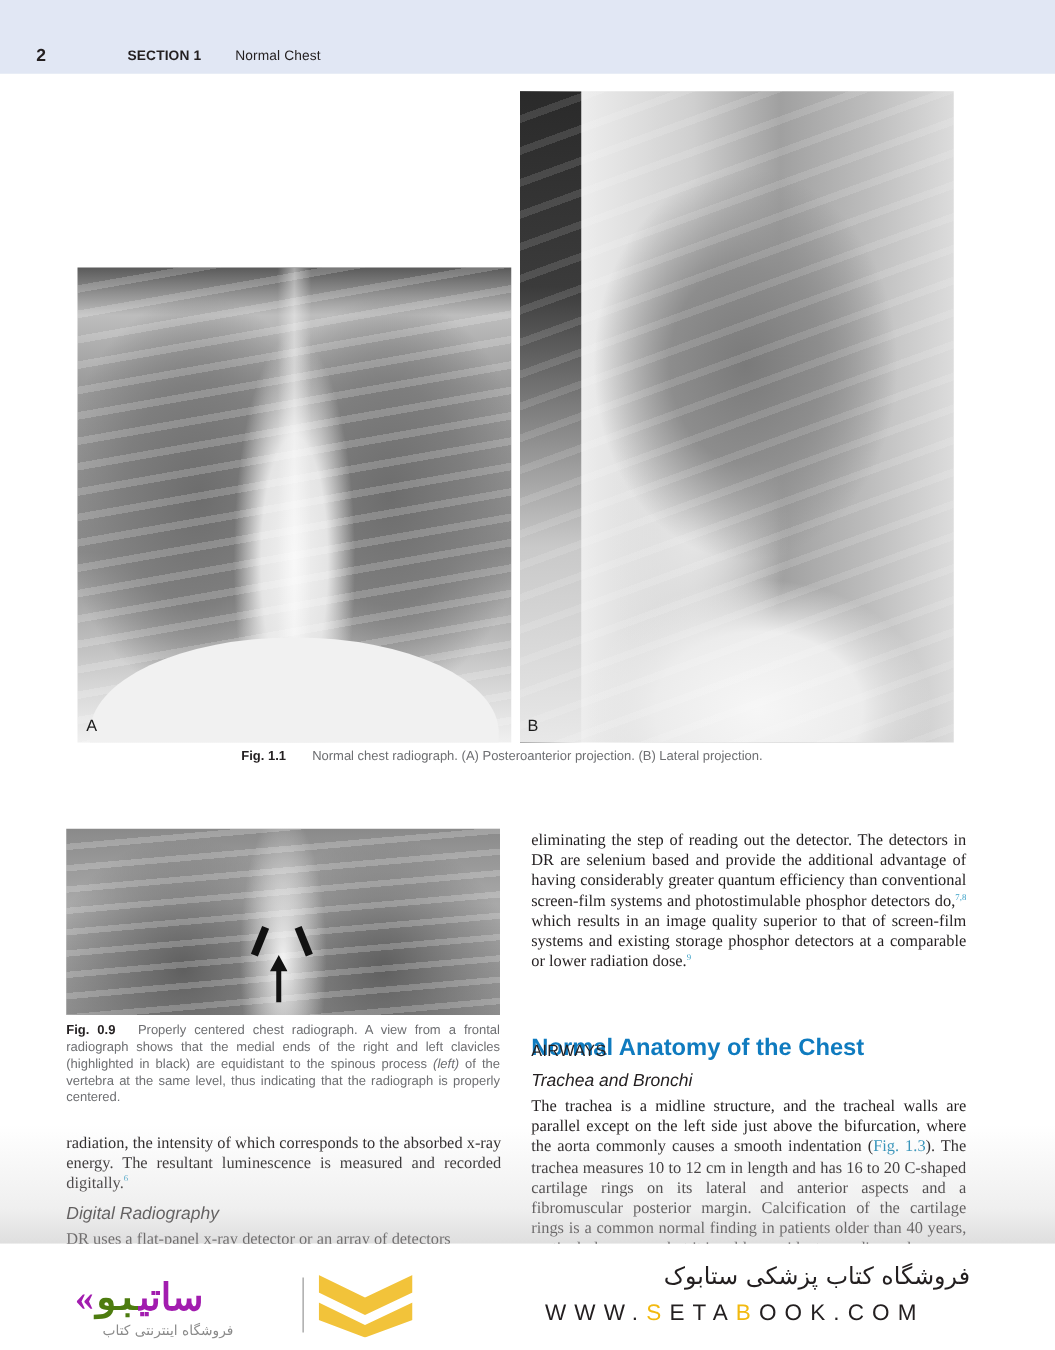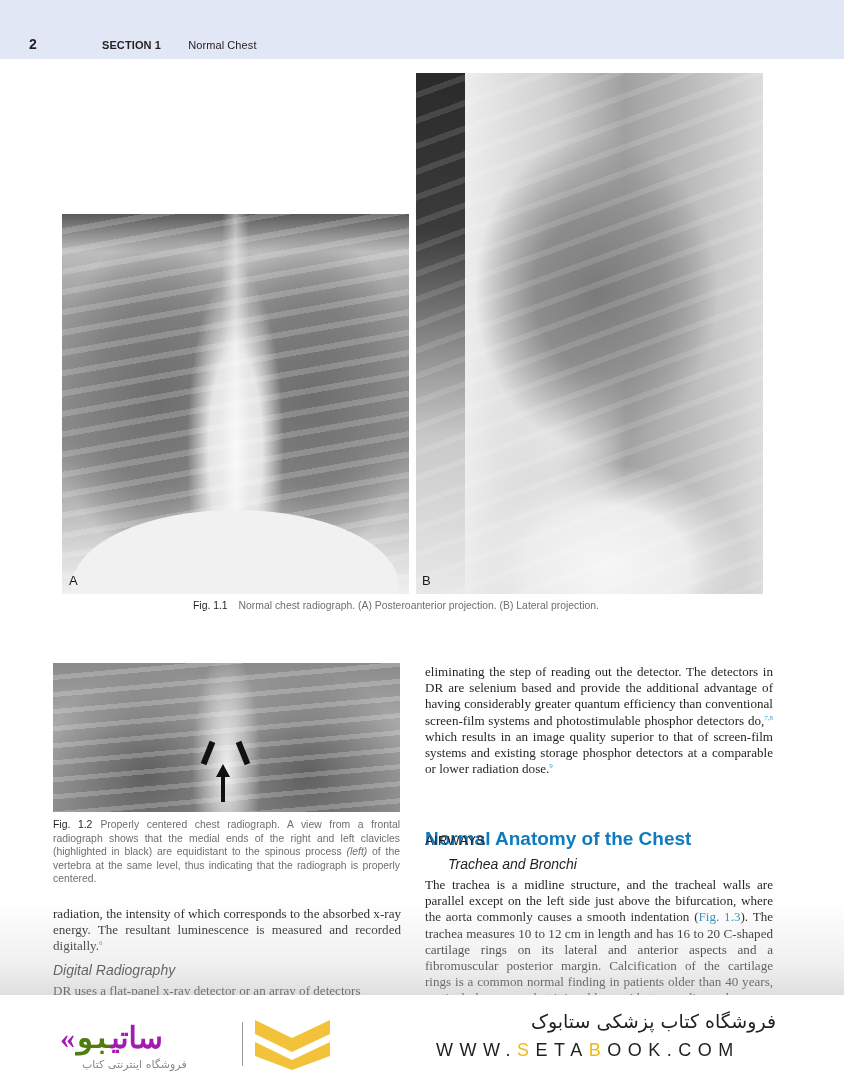--- a/index.html
+++ b/index.html
@@ -37,21 +37,21 @@
   .xray-b .ribs { position: absolute; inset: 0;
     background: repeating-linear-gradient(160deg, rgba(255,255,255,0) 0 18px, rgba(255,255,255,0.12) 18px 24px); }
   .xray-b .darkcorner { position: absolute; left: 0; top: 0; width: 14%; height: 100%;
     background: linear-gradient(180deg, #2a2a2a 0%, #3b3b3b 30%, #c9c9c9 70%, #e8e8e8 100%); }
 
   .panel-label { position: absolute; font-family: "Liberation Sans", sans-serif; font-size: 13px; color: #1a1a1a; }
   .label-a { left: 69px; top: 573px; }
   .label-b { left: 422px; top: 573px; }
 
   .fig11-caption { position: absolute; left: 193px; top: 600px; font-family: "Liberation Sans", sans-serif; font-size: 10.4px; color: #6d6e71; white-space: nowrap; }
-  .fig-num { font-weight: normal; color: #231f20; margin-right: 8px; }
+  .fig-num { font-weight: bold; color: #231f20; margin-right: 18px; }
 
   .xray-c { left: 53px; top: 663px; width: 347px; height: 149px;
     background:
       radial-gradient(ellipse 10% 80% at 50% 70%, #f0f0f0 0%, rgba(230,230,230,0) 100%),
       radial-gradient(ellipse 30% 70% at 27% 75%, #5f5f5f 0%, rgba(110,110,110,0) 100%),
       radial-gradient(ellipse 30% 70% at 73% 75%, #5f5f5f 0%, rgba(110,110,110,0) 100%),
       linear-gradient(180deg, #8a8a8a 0%, #a9a9a9 40%, #8f8f8f 100%);
   }
   .xray-c .ribs { position: absolute; inset: 0;
     background: repeating-linear-gradient(175deg, rgba(255,255,255,0) 0 12px, rgba(255,255,255,0.2) 12px 17px); }
@@ -67,21 +67,21 @@
   .col-left { left: 53px; width: 348px; }
   .col-right { left: 425px; width: 348px; }
   .p-left-1 { top: 906px; }
   .p-right-1 { top: 664px; }
   .p-right-2 { top: 877px; }
   .ref { color: #3aa0c7; font-size: 7px; vertical-align: super; line-height: 0; }
   .figref { color: #2b8fb8; }
 
   .h3-italic { position: absolute; font-family: "Liberation Sans", sans-serif; font-style: italic; font-size: 14px; color: #231f20; }
   .h-digital { left: 53px; top: 962px; }
-  .h-trachea { left: 448px; top: 856px; }
+  .h-trachea { left: 425px; top: 856px; }
   .p-left-2 { top: 983px; }
 
   .h1-section { position: absolute; left: 425px; top: 828px; font-family: "Liberation Sans", sans-serif; font-weight: bold; font-size: 19px; color: #0f7bbf; }
   .h2-airways { position: absolute; left: 425px; top: 833px; font-family: "Liberation Sans", sans-serif; font-size: 13px; color: #231f20; letter-spacing: 0.3px; }
 
   .fade { position: absolute; left: 0; top: 900px; width: 844px; height: 95px;
     background: linear-gradient(180deg, rgba(255,255,255,0) 0%, rgba(210,210,210,0.35) 70%, rgba(190,190,190,0.5) 100%); pointer-events: none; }
   .page-cut { position: absolute; left: 0; top: 995px; width: 844px; height: 85px; background: #ffffff; }
   .wm-latin { position: absolute; left: 60px; top: 1020px; font-family: "DejaVu Sans", sans-serif; font-weight: bold; font-size: 30px; letter-spacing: -1px; }
   .wm-latin .g { color: #a21caf; font-family: Liberation Serif, serif; }
@@ -123,21 +123,21 @@
 
 <div class="xray xray-c">
   <div class="ribs"></div>
   <div class="clav-mark clav-left"></div>
   <div class="clav-mark clav-right"></div>
   <svg class="arrow-icon" viewBox="0 0 14 38">
     <polygon points="7,0 14,13 9,13 9,38 5,38 5,13 0,13" fill="#111"></polygon>
   </svg>
 </div>
 <div class="fig12-caption">
-  <span class="fig-num">Fig. 1.2</span><span>Properly centered chest radiograph. A view from a frontal radiograph shows that the medial ends of the right and left clavicles (highlighted in black) are equidistant to the spinous process </span><em>(left)</em><span> of the vertebra at the same level, thus indicating that the radiograph is properly centered.</span>
+  <span class="fig-num">Fig. 0.9</span><span>Properly centered chest radiograph. A view from a frontal radiograph shows that the medial ends of the right and left clavicles (highlighted in black) are equidistant to the spinous process </span><em>(left)</em><span> of the vertebra at the same level, thus indicating that the radiograph is properly centered.</span>
 </div>
 
 <p class="body-text col-left p-left-1"><span>radiation, the intensity of which corresponds to the absorbed x-ray energy. The resultant luminescence is measured and recorded digitally.</span><sup class="ref">6</sup></p>
 <div class="h3-italic h-digital">Digital Radiography</div>
 <p class="body-text col-left p-left-2">DR uses a flat-panel x-ray detector or an array of detectors</p>
 
 <p class="body-text col-right p-right-1"><span>eliminating the step of reading out the detector. The detectors in DR are selenium based and provide the additional advantage of having considerably greater quantum efficiency than conventional screen-film systems and photostimulable phosphor detectors do,</span><sup class="ref">7,8</sup><span> which results in an image quality superior to that of screen-film systems and existing storage phosphor detectors at a comparable or lower radiation dose.</span><sup class="ref">9</sup></p>
 
 <div class="h1-section">Normal Anatomy of the Chest</div>
 <div class="h2-airways">AIRWAYS</div>

